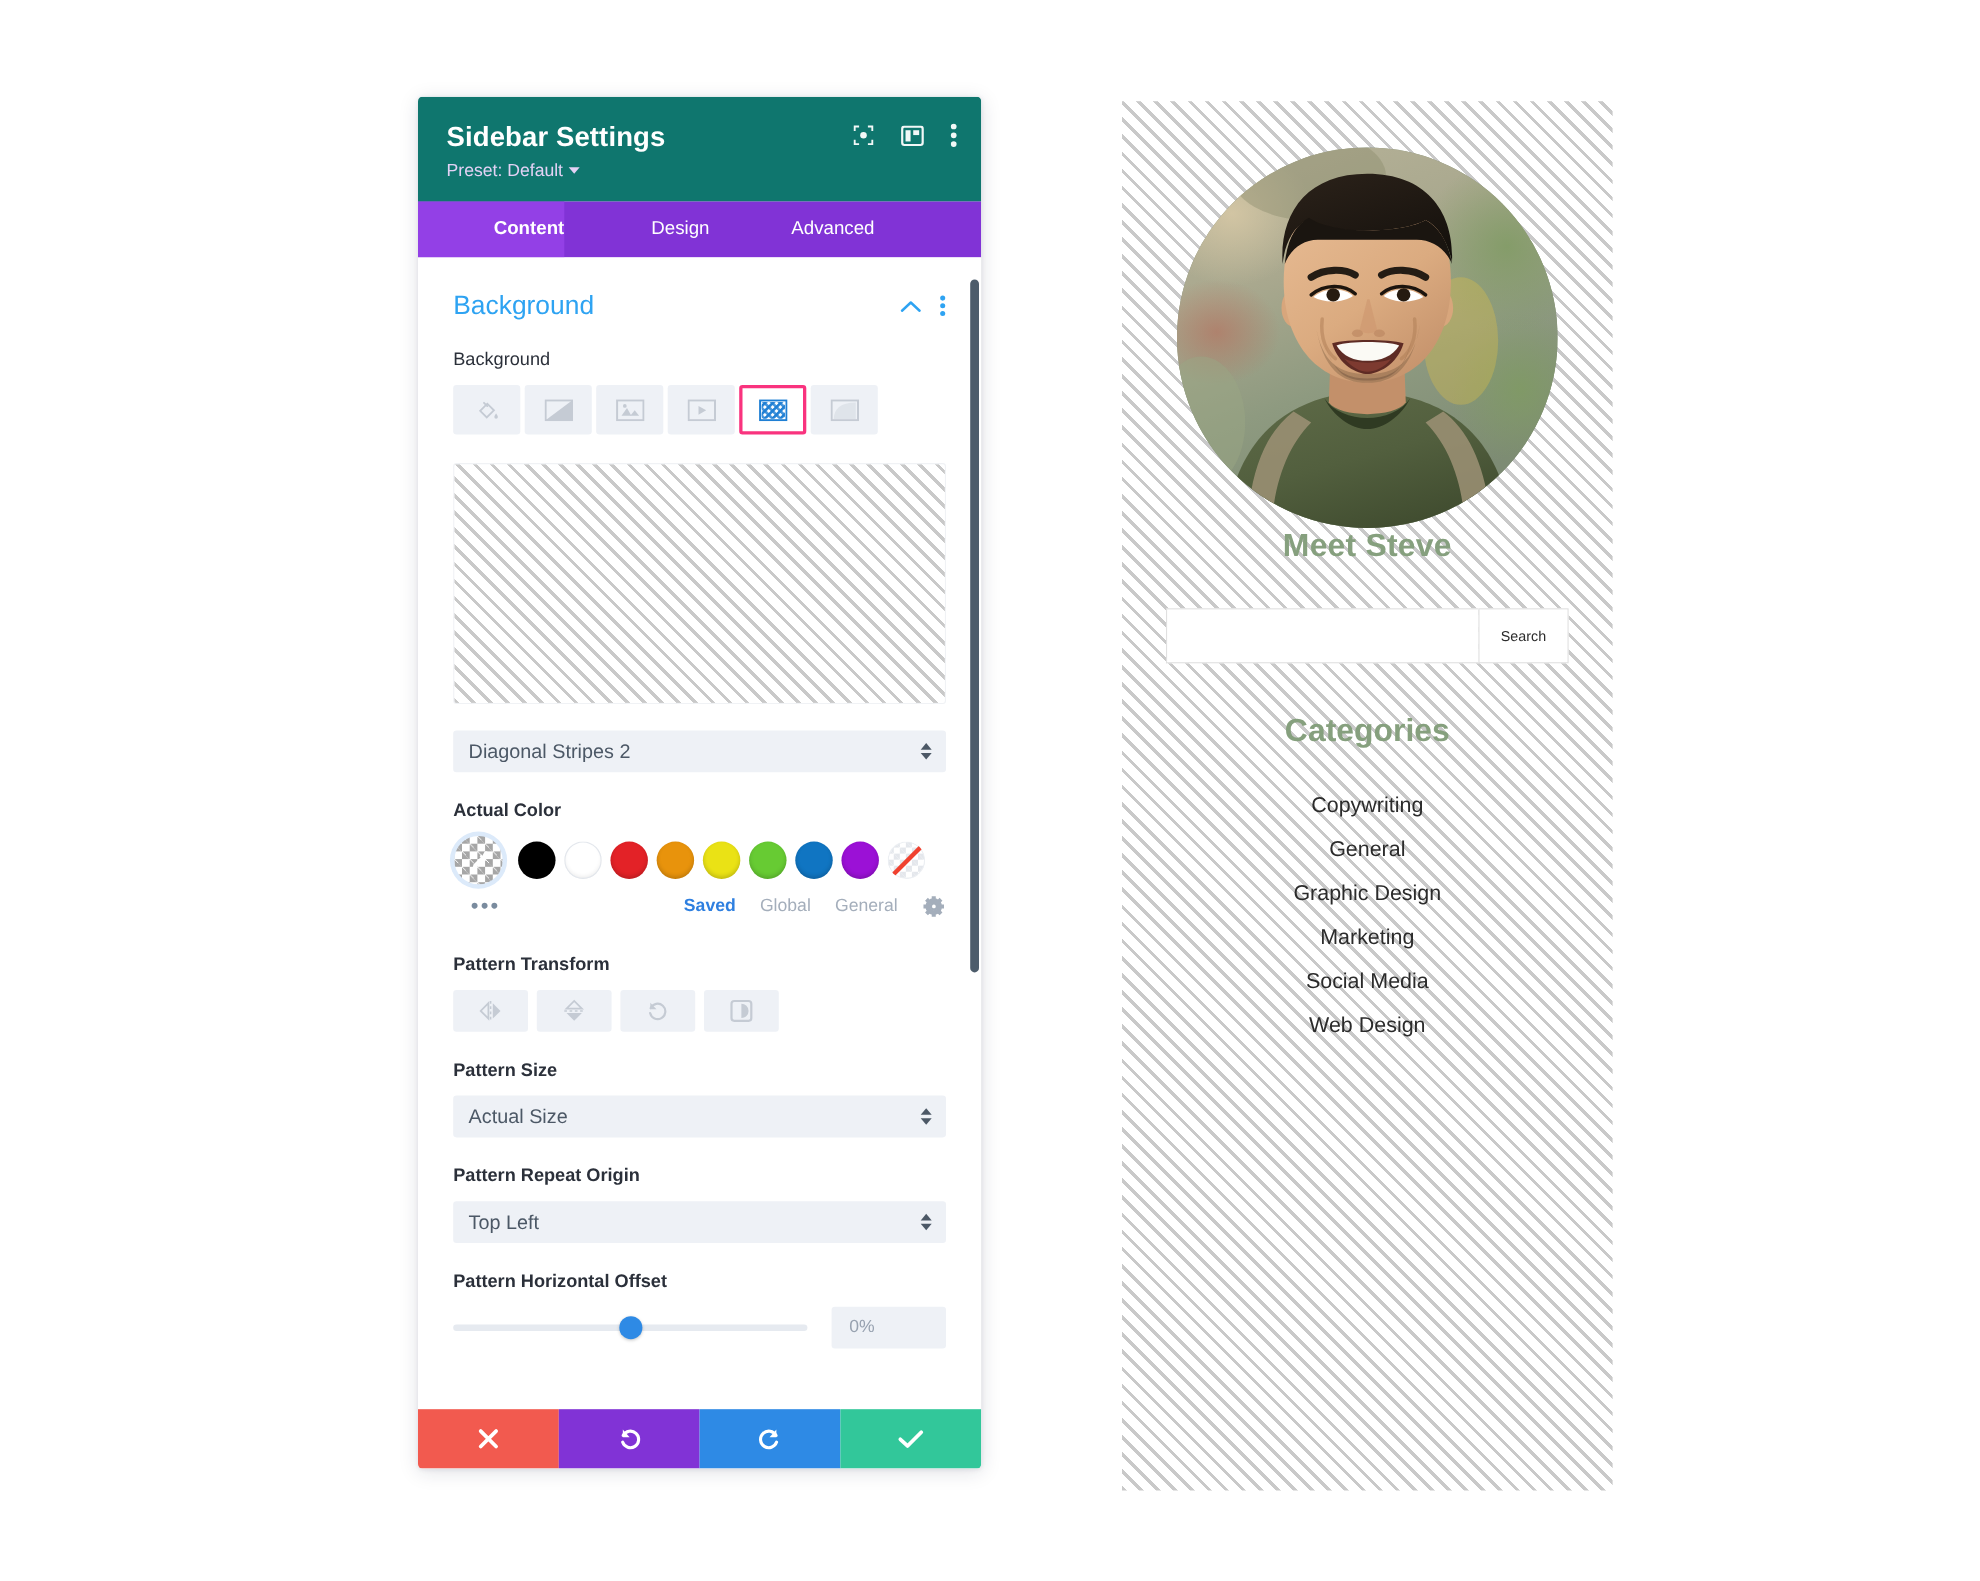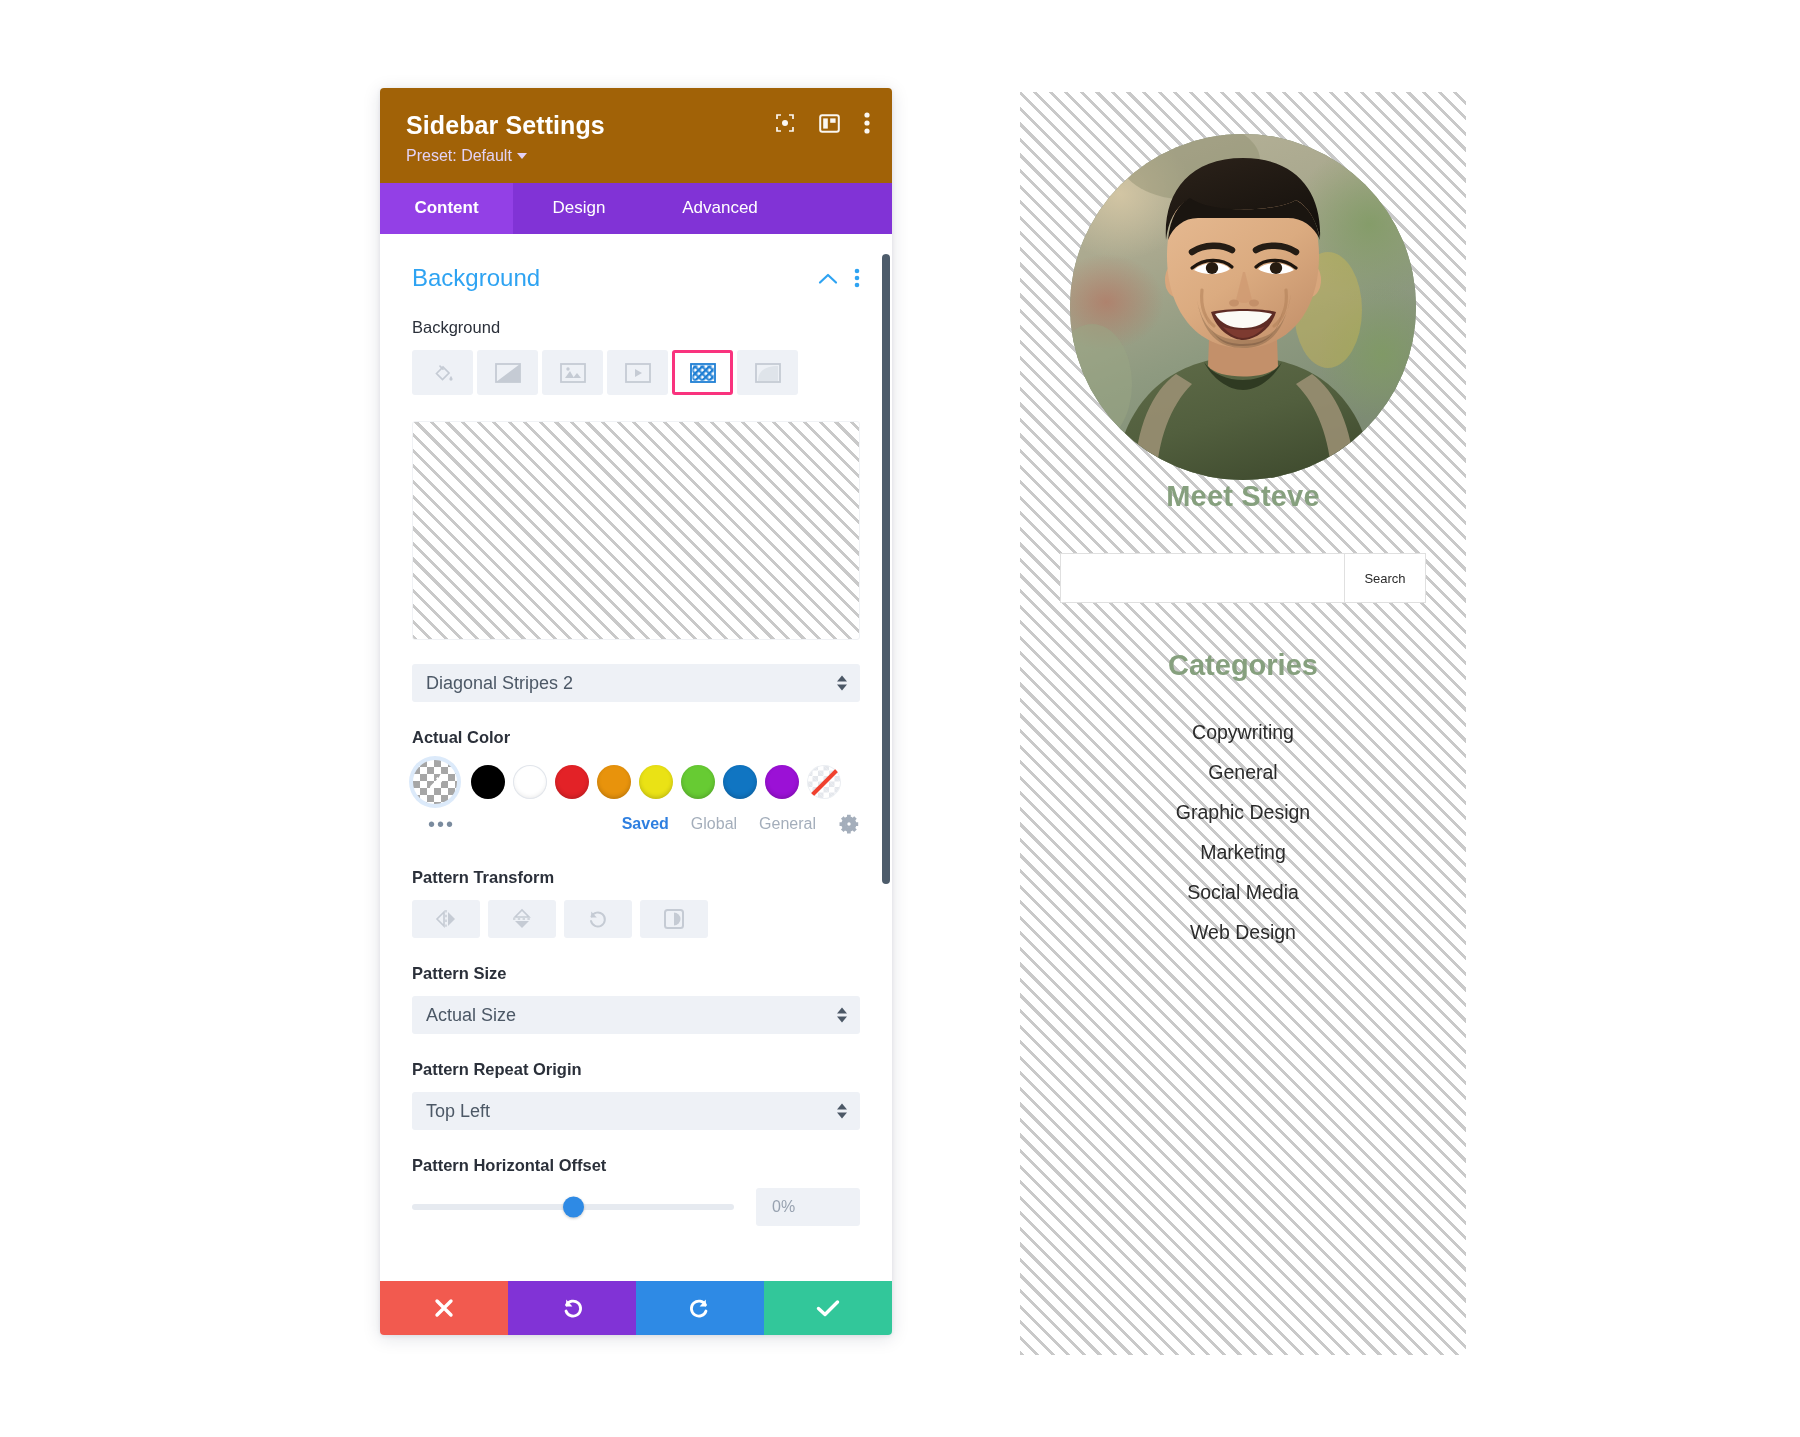--- a/index.html
+++ b/index.html
@@ -38,21 +38,21 @@
     height: 1247px;
     background: #ffffff;
     border-radius: 4px;
     box-shadow: 0 3px 18px rgba(20,30,60,0.13), 0 1px 4px rgba(20,30,60,0.08);
     overflow: hidden;
     display: flex;
     flex-direction: column;
   }
 
   .panel-header {
-    background: #a16207;
+    background: #0f766e;
     padding: 22px 26px 18px 26px;
     position: relative;
     flex: 0 0 auto;
   }
   .panel-title {
     color: #ffffff;
     font-size: 25px;
     font-weight: bold;
     letter-spacing: .1px;
     line-height: 1.2;
@@ -84,21 +84,21 @@
 
   .tabbar {
     display: flex;
     background: #8133d6;
     flex: 0 0 auto;
   }
   .tab {
     color: #ffffff;
     font-size: 17px;
     padding: 15px 0 16px 0;
-    text-align: center;
+    text-align: right;
     cursor: pointer;
     font-weight: normal;
   }
   .tab.t0 { width: 133px; }
   .tab.t1 { width: 132px; }
   .tab.t2 { width: 150px; }
   .tab.active { background: #9340e6; font-weight: bold; }
 
   .panel-body {
     position: relative;

